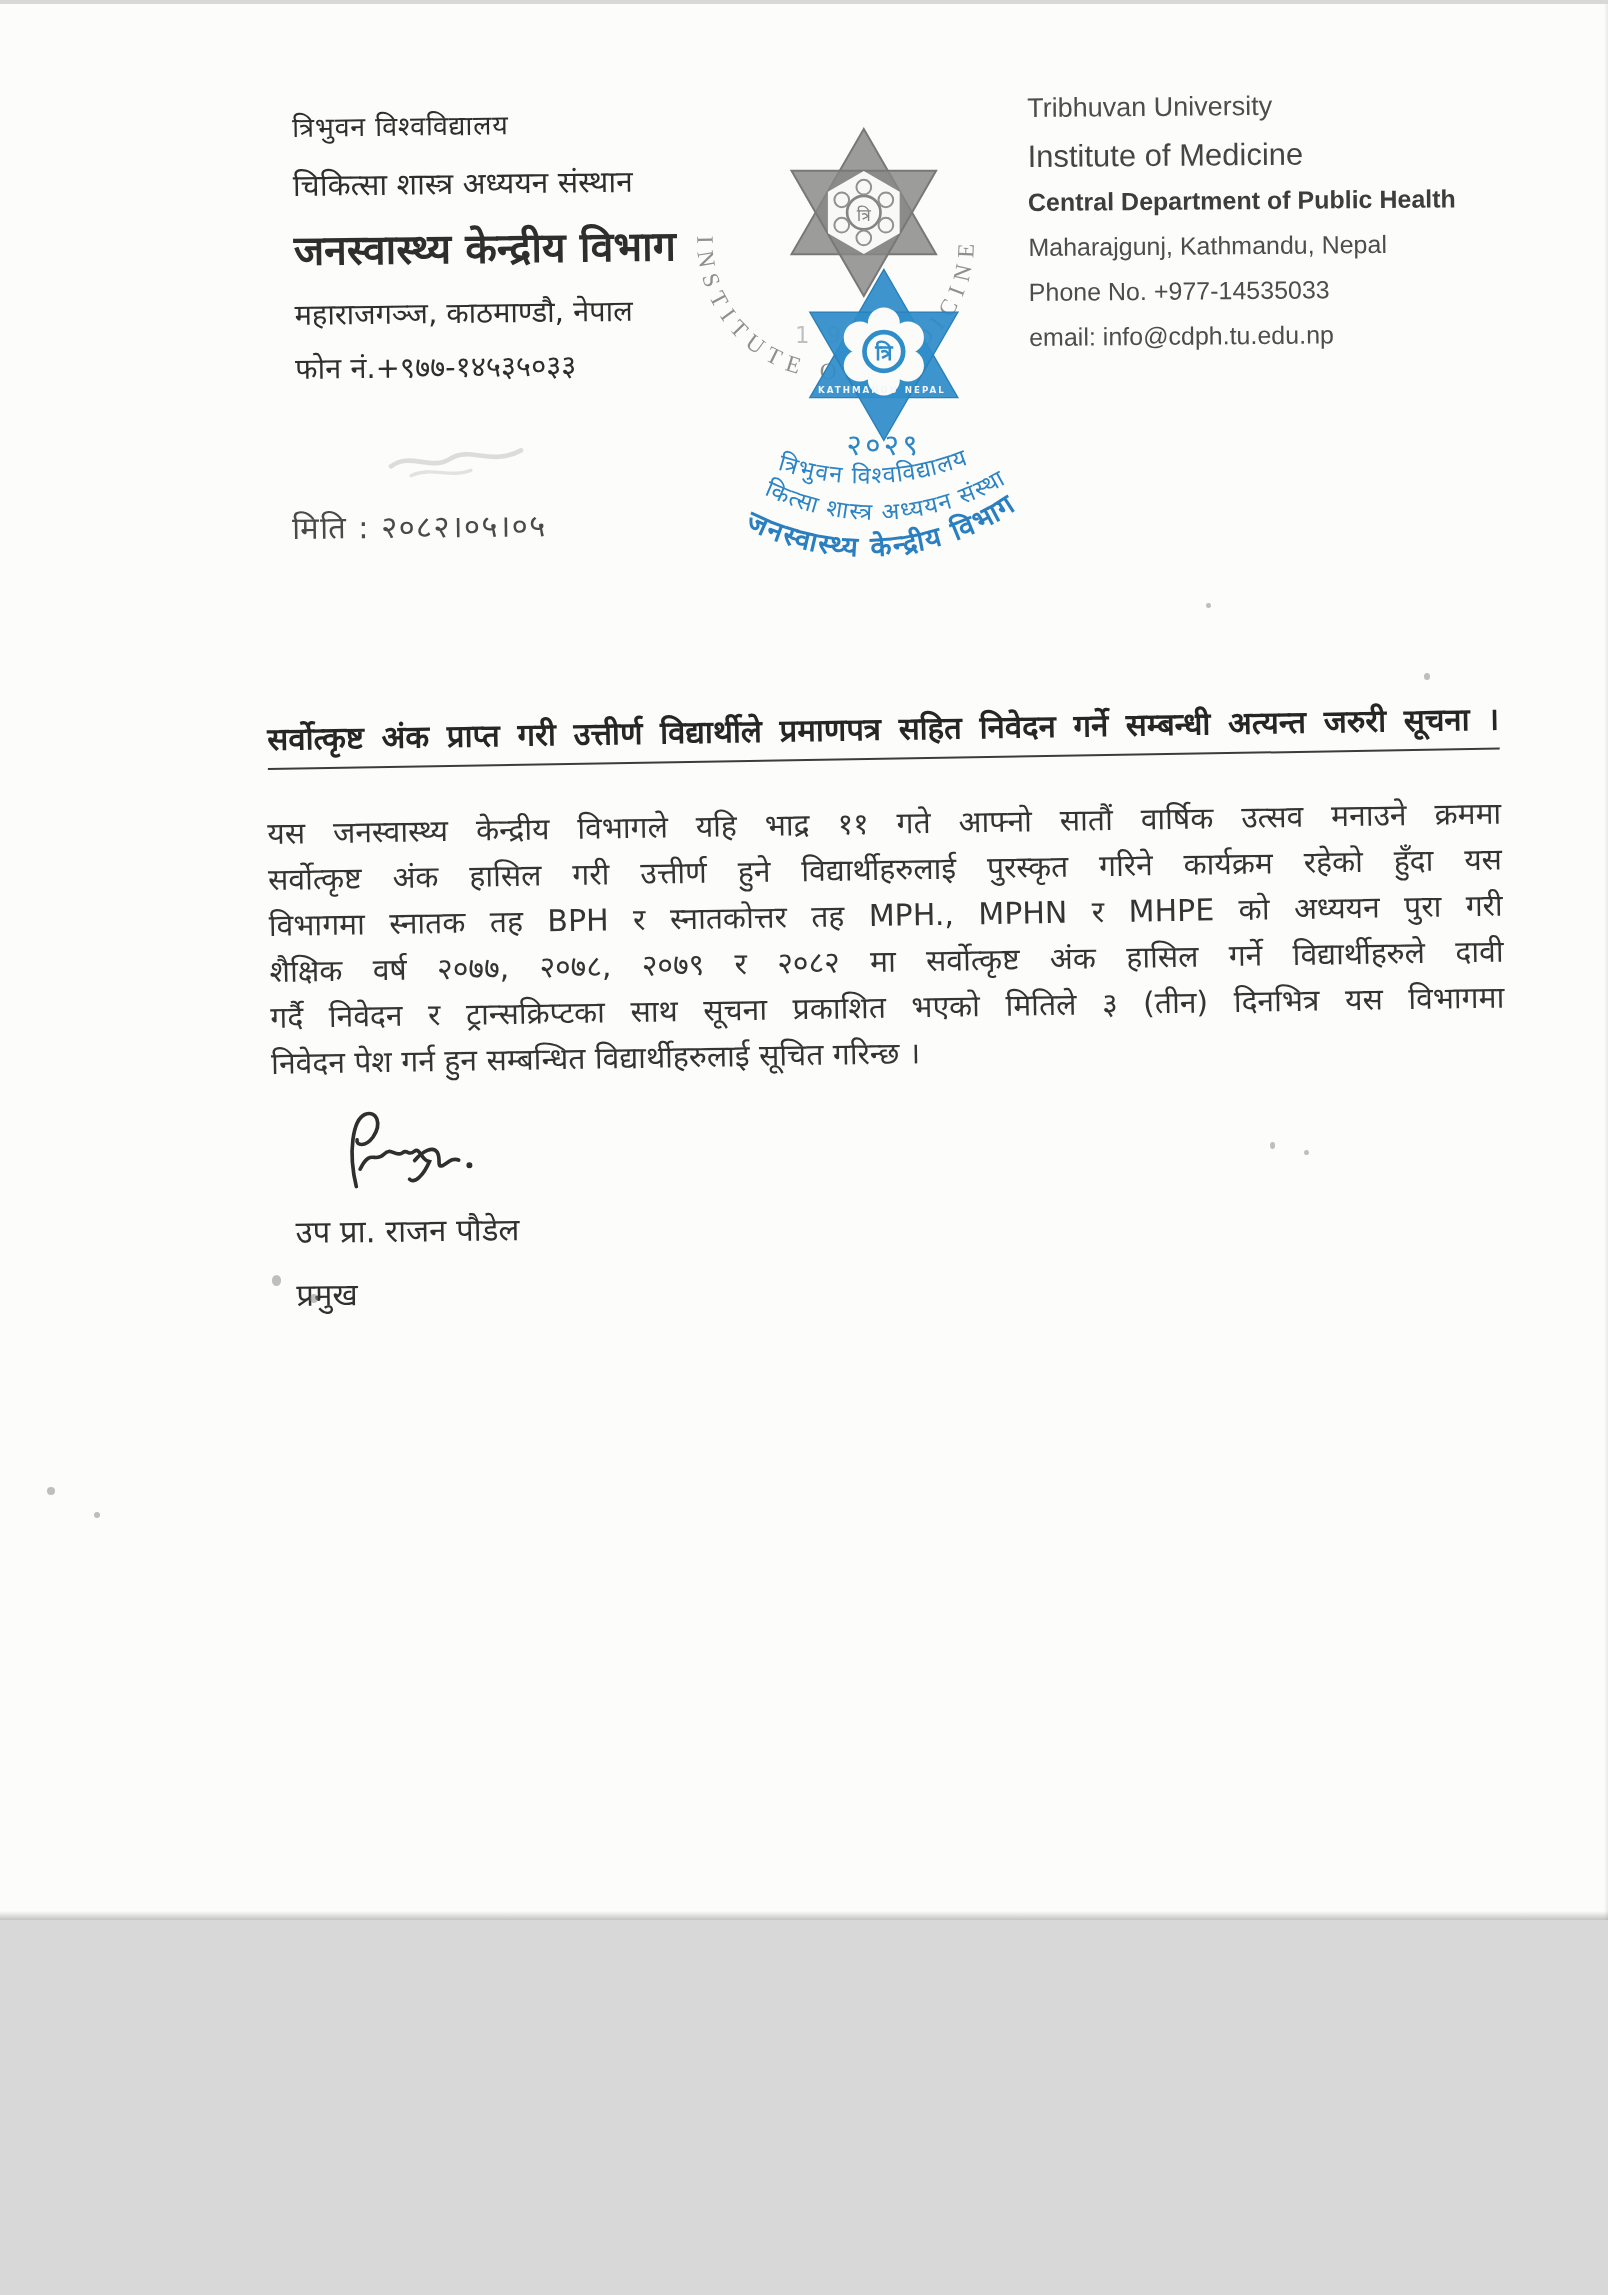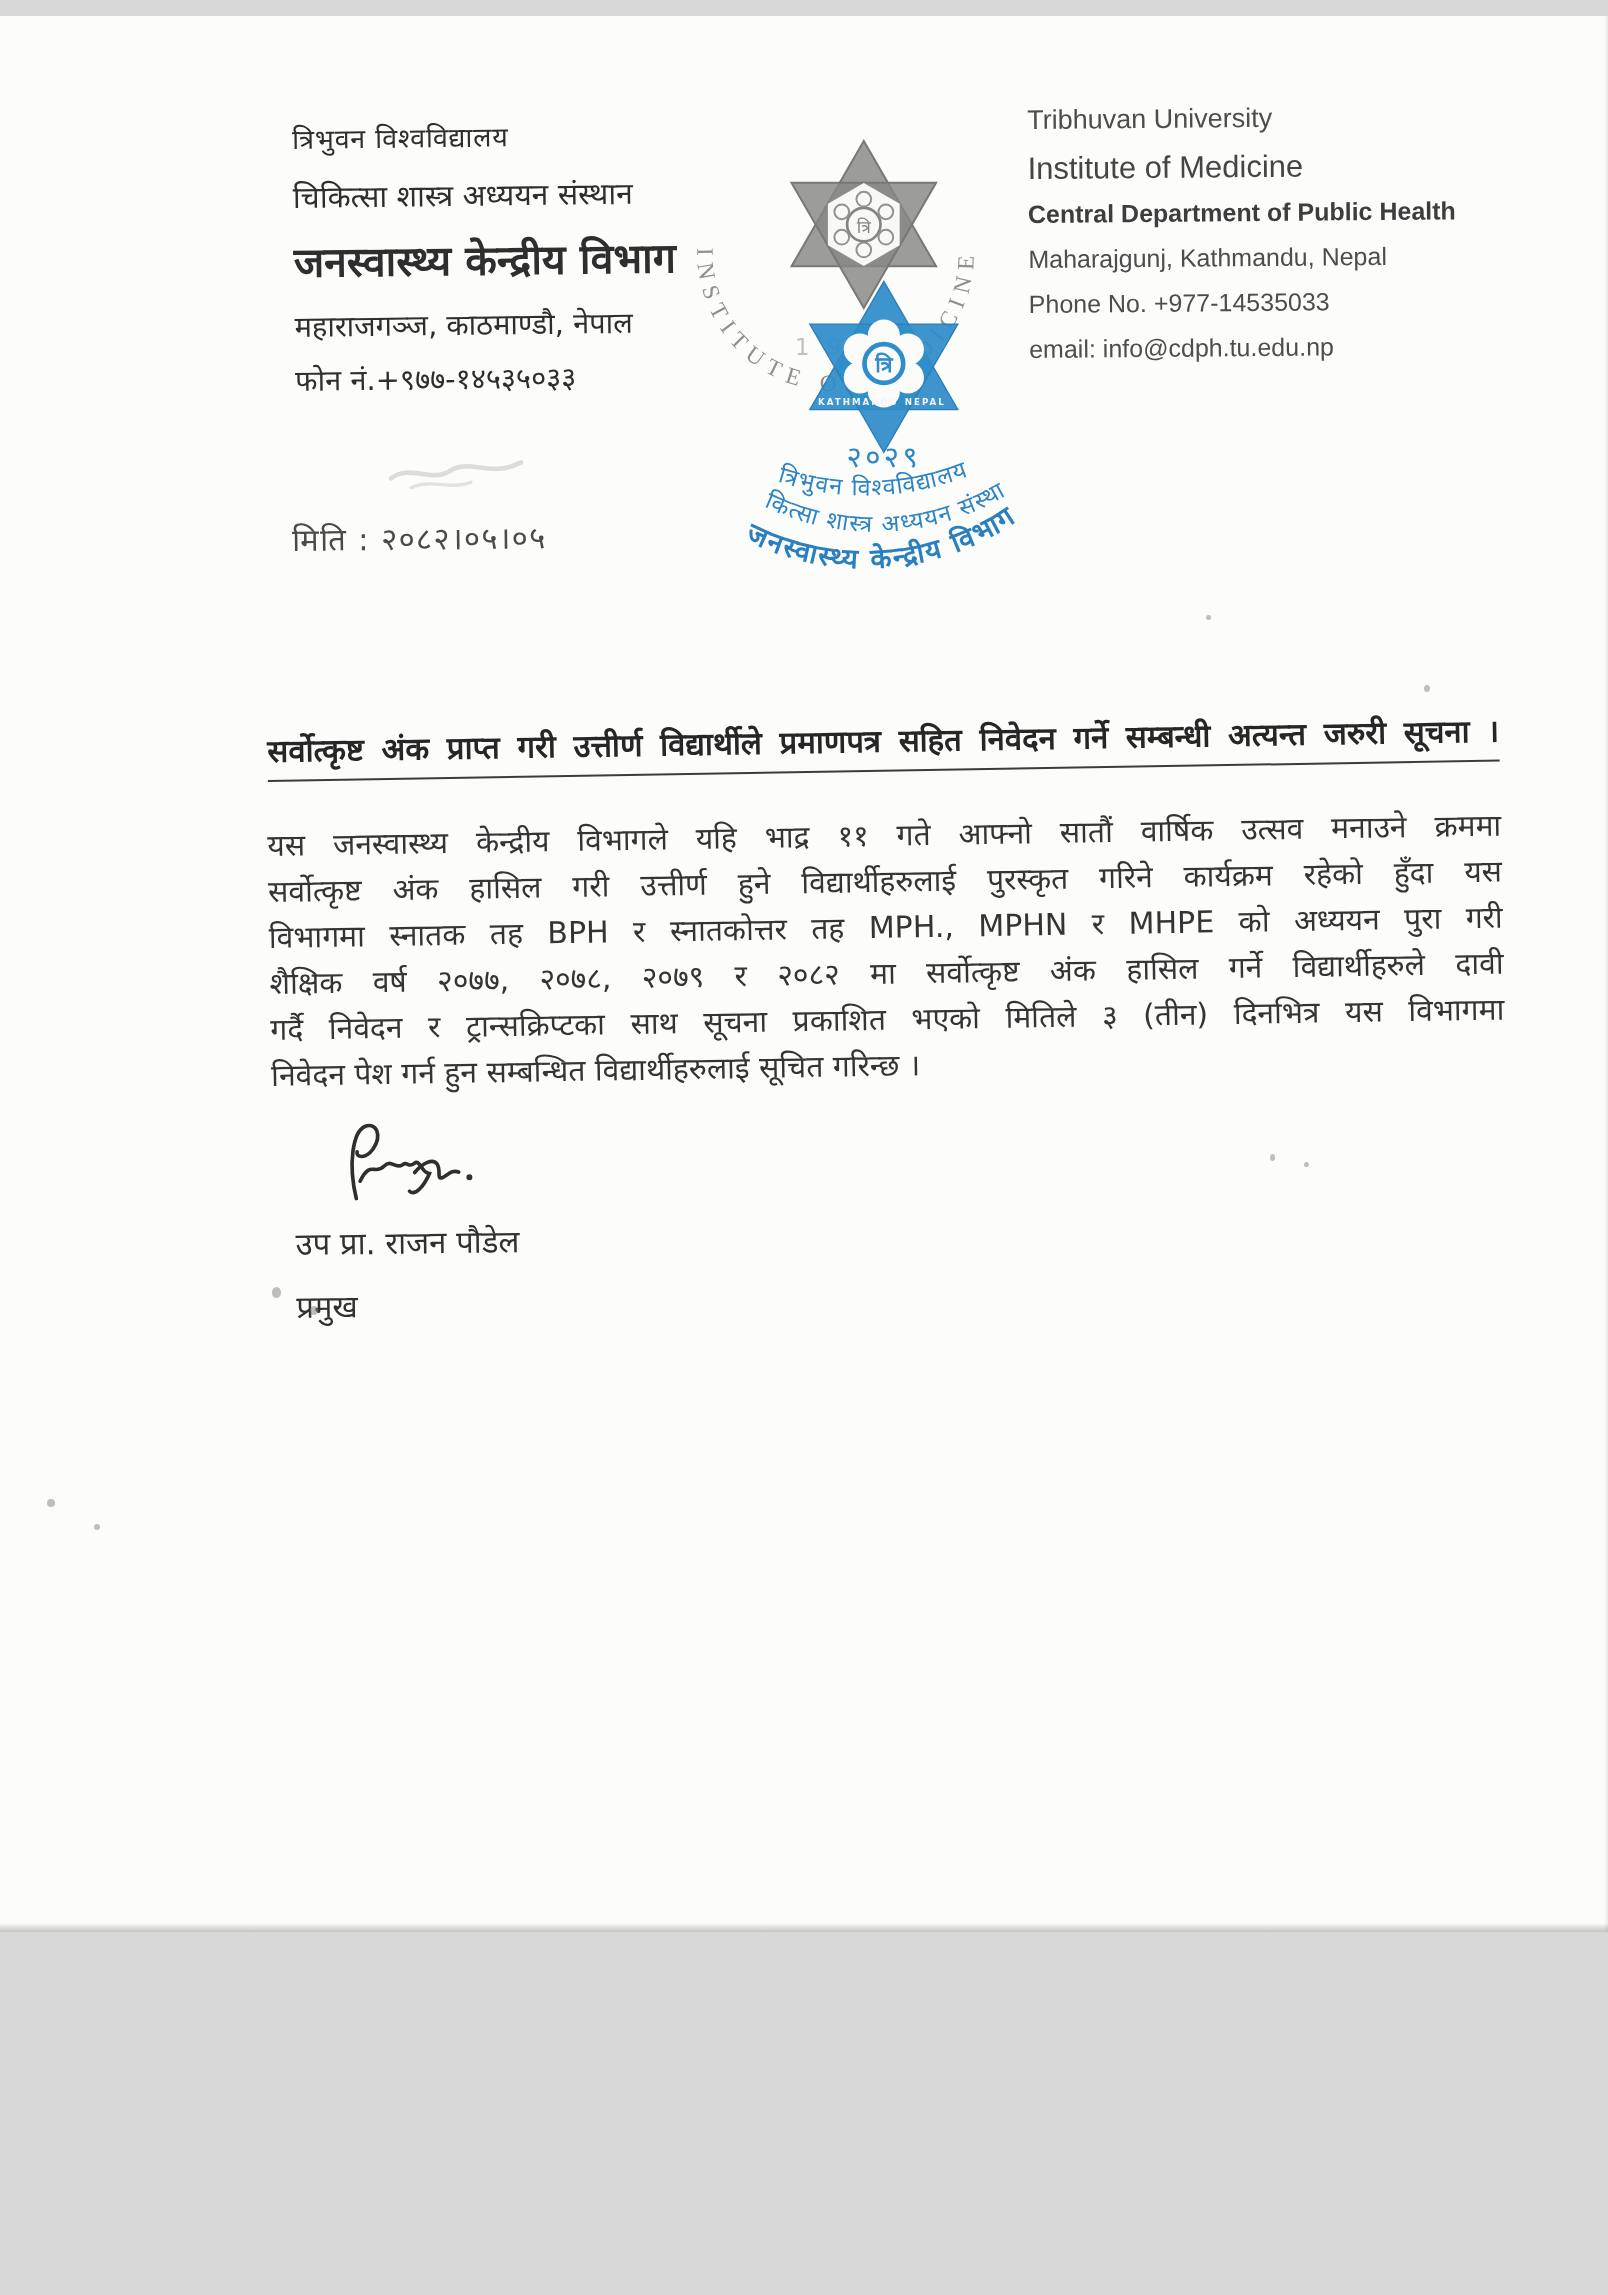--- a/index.html
+++ b/index.html
@@ -1,18 +1,18 @@
 <!DOCTYPE html>
 <html style="font-size:10.7px"><head>
 <meta charset="utf-8">
 <style>
   html,body{margin:0;padding:0;}
   body{background:#d8d8d8;font-family:"DejaVu Sans",sans-serif;}
   .page{
-    position:relative;width:1609px;height:1916px;margin:16px auto;
+    position:relative;width:1609px;height:1916px;margin:4px auto;
     background:#fcfcfa;overflow:hidden;color:#383838;
   }
   
   .lh-left{position:absolute;left:292px;top:104px;transform:rotate(-0.7deg);transform-origin:left top;color:#2e2e2e;}
   .lh-left .l1{font-size:27px;margin-bottom:18.7px;letter-spacing:0.7px;}
   .lh-left .l2{font-size:30px;margin-bottom:16px;}
   .lh-left .l3{font-size:41px;font-weight:bold;margin-bottom:17.4px;}
   .lh-left .l4{font-size:29px;margin-bottom:14.7px;}
   .lh-left .l5{font-size:29px;}
   .lh-right{position:absolute;left:1027px;top:89px;transform:rotate(-0.5deg);transform-origin:left top;color:#4d4d4d;font-family:"Liberation Sans",sans-serif;}

